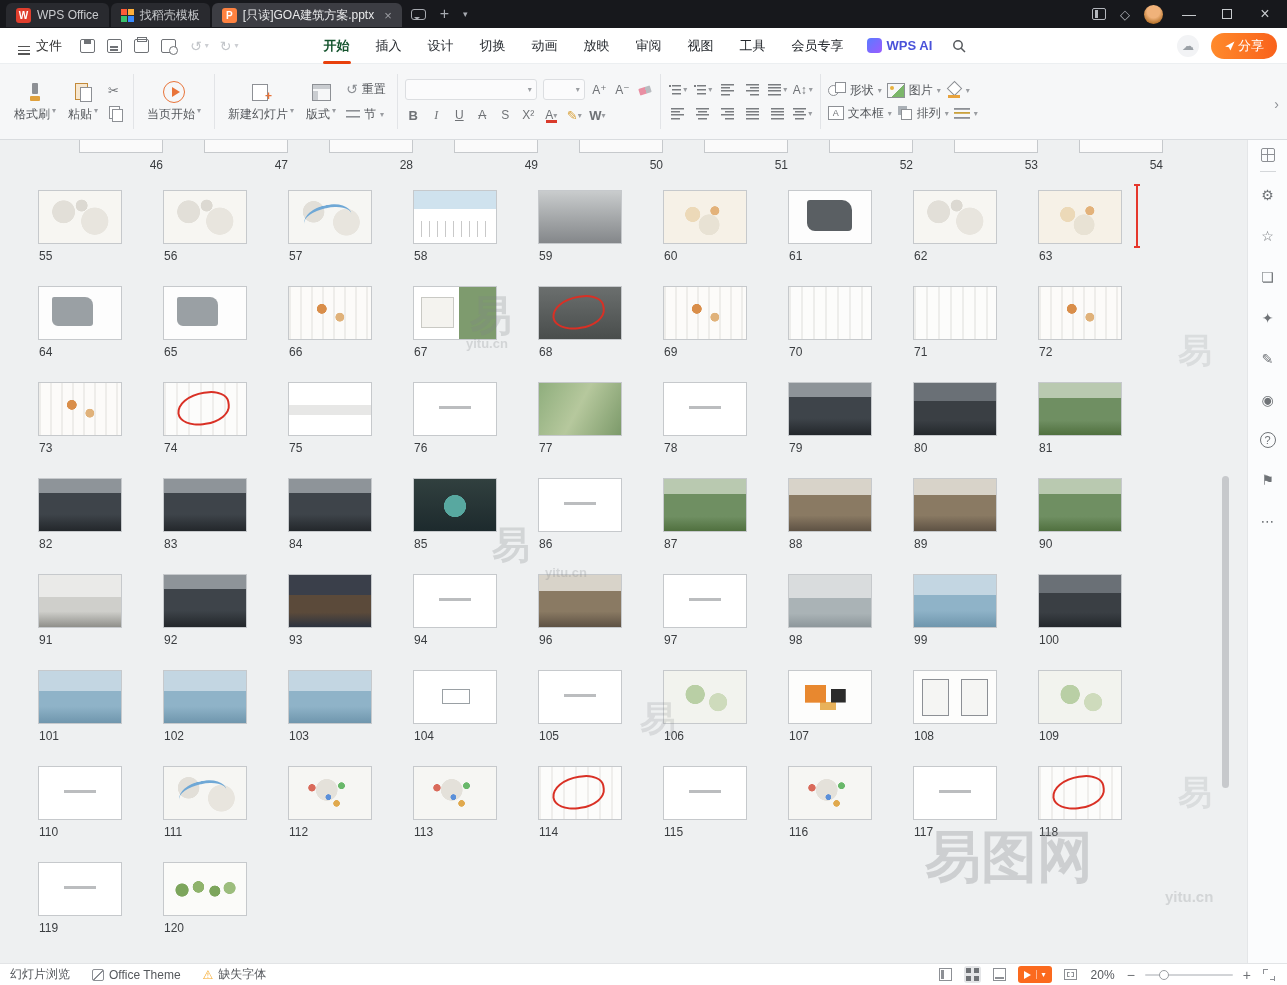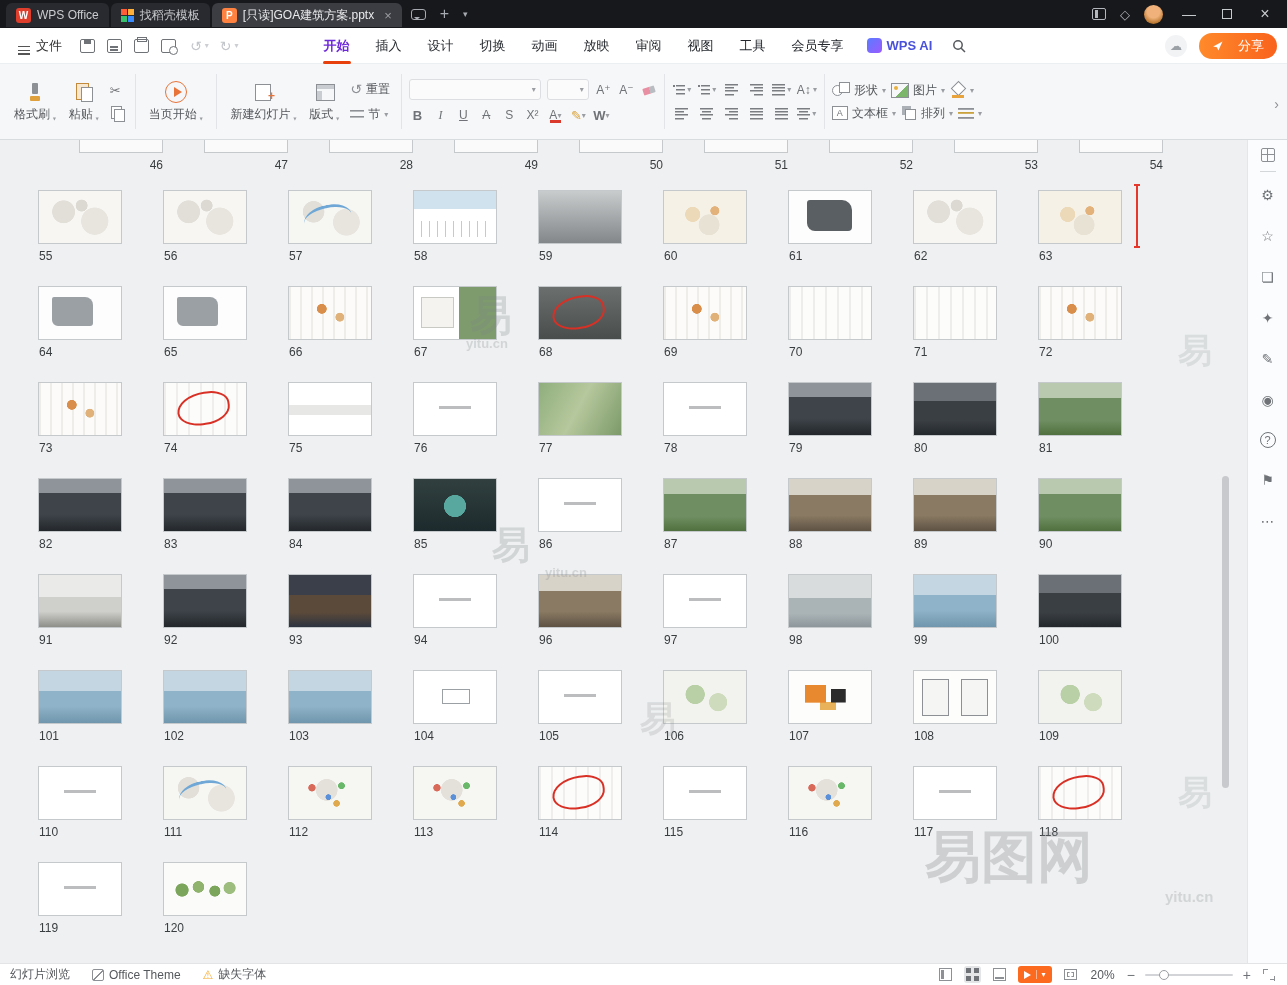--- a/index.html
+++ b/index.html
@@ -38,36 +38,36 @@
   .qi { width:15px; height:14px; border:1.4px solid #6f7control; border:1.4px solid #6f7276; border-radius:2px; position:relative; }
   .qi.save::after { content:""; position:absolute; top:0; left:3px; width:7px; height:4px; background:#6f7276; }
   .qi.pdf::after { content:""; position:absolute; bottom:1px; left:2px; width:8px; height:1.6px; background:#6f7276; box-shadow:0 -3px 0 #6f7276; }
   .qi.print::after { content:""; position:absolute; top:-3px; left:2px; width:8px; height:3px; border:1.3px solid #6f7276; }
   .qi.preview::after { content:""; position:absolute; right:-3px; bottom:-3px; width:7px; height:7px; border:1.4px solid #6f7276; border-radius:50%; background:#fff; }
   .undoredo { display:flex; align-items:center; gap:3px; margin-left:14px; color:#c3c6ca; font-size:14px; }
   .dd { font-size:8px; color:#9a9da1; }
   .dd.dis { color:#ccced2; }
   .menu-tabs { display:flex; align-items:center; margin-left:72px; height:36px; }
   .menu-tab { padding:0 13px; font-size:13px; color:#25292e; height:36px; display:flex; align-items:center; position:relative; }
-  .menu-tab.active { color:#6d28d9; font-weight:bold; }
+  .menu-tab.active { color:#14532d; font-weight:bold; }
   .menu-tab.active::after { content:""; position:absolute; left:12px; right:12px; bottom:0; height:3px; border-radius:2px; background:#e8400c; }
   .ai-item { display:flex; align-items:center; gap:5px; padding:0 10px; }
   .ai-badge { width:15px; height:15px; border-radius:4px; background:linear-gradient(135deg,#5a7bff,#9b5bff); }
   .ai-txt { font-size:13px; font-weight:bold; color:#4a52d9; }
   .search-btn { padding:0 10px; display:flex; align-items:center; }
   .mb-right { margin-left:auto; display:flex; align-items:center; gap:12px; }
   .cloud { width:22px; height:22px; border-radius:50%; background:#f2f3f5; color:#9aa0a6; font-size:12px; display:flex; align-items:center; justify-content:center; }
-  .share-btn { background:linear-gradient(90deg,#ff8a2b,#f9621c); color:#fff; border-radius:14px; height:26px; padding:0 13px; display:flex; align-items:center; gap:14px; font-size:13px; }
+  .share-btn { background:linear-gradient(90deg,#ff8a2b,#f9621c); color:#fff; border-radius:14px; height:26px; padding:0 13px; display:flex; align-items:center; gap:2px; font-size:13px; }
 
   
   .ribbon { height:76px; background:#f6f7f8; border-bottom:1px solid #d9dcdf; display:flex; align-items:stretch; padding:5px 26px 5px 8px; position:relative; flex:0 0 auto; }
   .sep { width:1px; background:#e2e4e7; margin:5px 7px; }
   .rgroup { display:flex; align-items:stretch; }
   .rbn-big { display:flex; flex-direction:column; align-items:center; justify-content:center; gap:3px; padding:2px 6px; border-radius:3px; }
-  .rbn-lbl { display:flex; align-items:flex-end; gap:2px; font-size:12px; color:#55585c; white-space:nowrap;font-family:Liberation Mono, monospace; }
+  .rbn-lbl { display:flex; align-items:flex-start; gap:2px; font-size:12px; color:#55585c; white-space:nowrap; }
   .icon22 { width:22px; height:22px; position:relative; }
   .mini-col { display:flex; flex-direction:column; justify-content:center; gap:8px; padding:0 4px; }
   .rbn-mini { display:flex; align-items:center; gap:4px; font-size:12px; color:#55585c; }
   .icon14 { width:14px; height:14px; position:relative; display:inline-block; }
   .cutch { color:#6f7276; font-size:13px; }
   .chico { color:#8d9095; font-size:14px; line-height:1; }
 
   .i-brush::before { content:""; position:absolute; left:8px; top:2px; width:6px; height:11px; background:#8d9095; border-radius:1px; }
   .i-brush::after { content:""; position:absolute; left:6px; bottom:2px; width:10px; height:5px; background:#e0a13d; border-radius:1px; }
   .i-paste::before { content:""; position:absolute; left:3px; top:2px; width:11px; height:15px; border:1.4px solid #c28a3a; background:#f7e7cf; }

